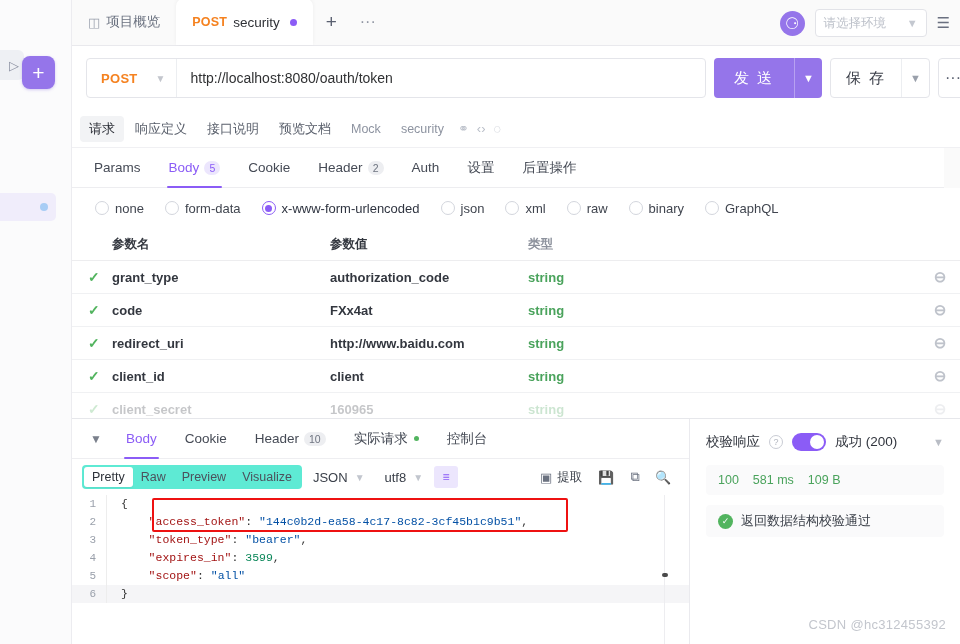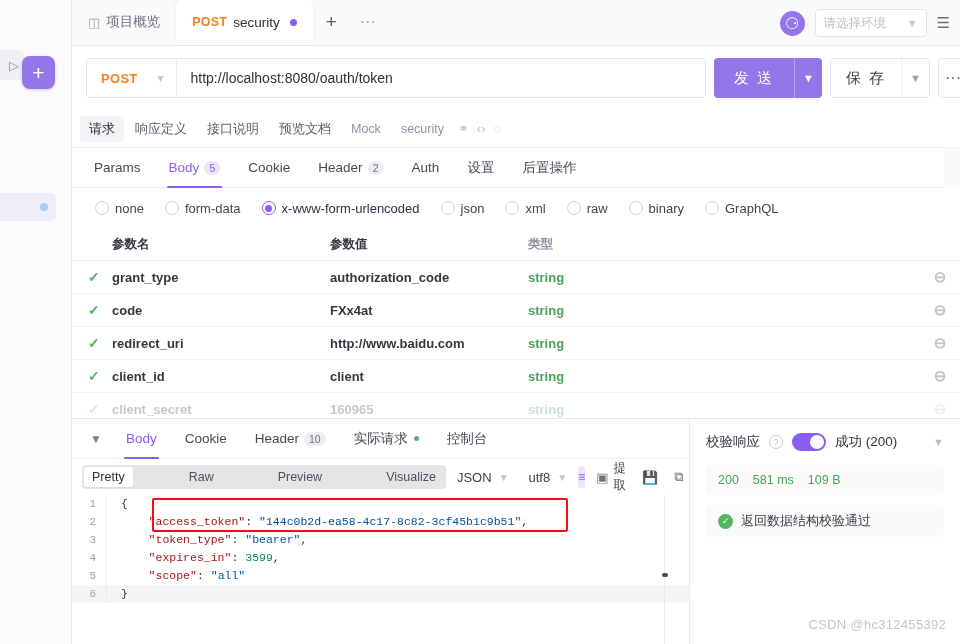--- a/index.html
+++ b/index.html
@@ -186,21 +186,21 @@
     height: 40px; display: flex; align-items: center; padding-left: 8px;
     border-bottom: 1px solid #eeeef1; width: 617px;
   }
   .rcaret { padding: 0 10px; color: #7a808c; font-size: 12px; }
   .resp-tabs .rtab { height: 40px; }
 
   .resp-toolbar {
     height: 36px; display: flex; align-items: center; padding: 0 10px; gap: 2px;
     width: 617px;
   }
-  .seg { display: flex; background: #e5e5e5; border-radius: 4px; padding: 2px; gap: 48px; }
+  .seg { display: flex; background: #5eead4; border-radius: 4px; padding: 2px; }
   .seg .si { font-size: 12.5px; color: #4c515c; padding: 3px 8px; border-radius: 3px; }
   .seg .si.on { background: #fff; color: #2d3139; box-shadow: 0 1px 2px rgba(0,0,0,.06); }
   .ddl { display: flex; align-items: center; gap: 7px; font-size: 13px; color: #3b404a; padding: 0 9px; }
   .ddl .cv { color: #c2c6ce; font-size: 10px; }
   .wrapbtn {
     width: 24px; height: 22px; background: #ece6fd; border-radius: 3px;
     display: flex; align-items: center; justify-content: center; color: #8b5cf6; font-size: 12px;
   }
   .tb-spacer { flex: 1; }
   .tb-ic { display: flex; align-items: center; gap: 5px; font-size: 12.5px; color: #3b404a; padding: 0 7px; }
@@ -536,21 +536,21 @@
 
     <div class="valpane">
       <div class="valhead">
         <span>校验响应</span>
         <span class="qmark">?</span>
         <span class="toggle"></span>
         <span class="valstatus">成功 (200)</span>
         <span class="valcaret">▼</span>
       </div>
       <div class="statrow">
-        <span>200</span>
+        <span>100</span>
         <span>581 ms</span>
         <span>109 B</span>
       </div>
       <div class="passrow">
         <span class="greencheck">✓</span>
         <span>返回数据结构校验通过</span>
       </div>
     </div>
 
     <div class="watermark">CSDN @hc312455392</div>

